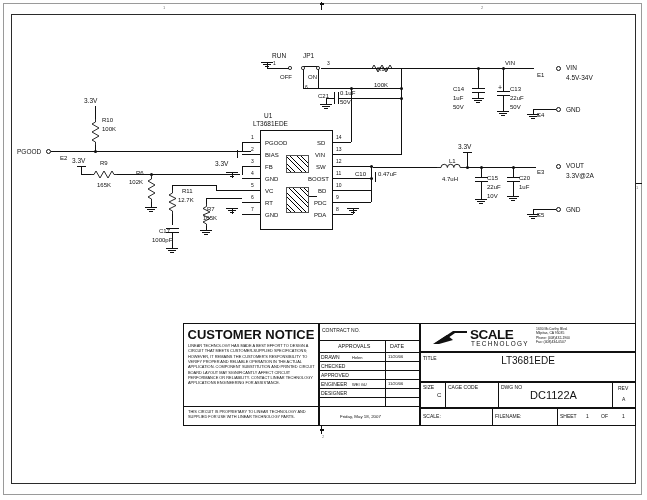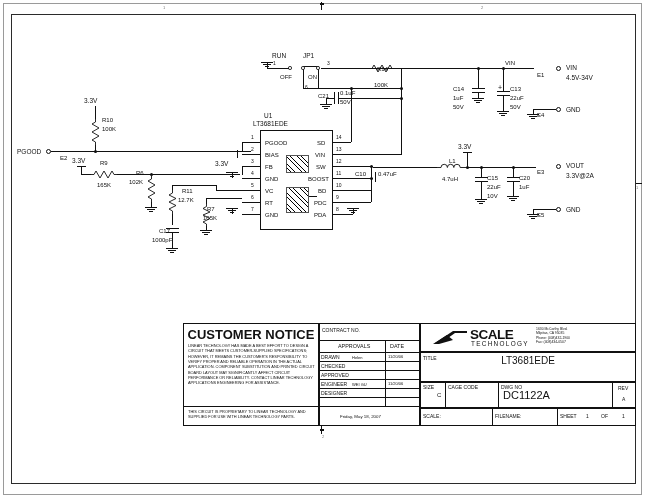--- a/index.html
+++ b/index.html
@@ -448,21 +448,21 @@
   <div class="title-main" style="left:420px;top:355px;width:216px;">LT3681EDE</div>
 
   <div class="tb" style="left:420px;top:382px;width:216px;height:26px;"></div>
   <div class="w wv" style="left:445px;top:382px;height:26px;background:#111;"></div>
   <div class="w wv" style="left:498px;top:382px;height:26px;background:#111;"></div>
   <div class="w wv" style="left:612px;top:382px;height:26px;background:#111;"></div>
   <div class="tb-t" style="left:423px;top:384px;">SIZE</div>
   <div class="tb-t" style="left:437px;top:392px;font-size:6px;">C</div>
   <div class="tb-t" style="left:448px;top:384px;">CAGE CODE</div>
   <div class="tb-t" style="left:501px;top:384px;">DWG NO</div>
-  <div class="dwg-no" style="left:503px;top:389px;">DC1122A</div>
+  <div class="dwg-no" style="left:530px;top:389px;">DC1122A</div>
   <div class="tb-t" style="left:618px;top:385px;">REV</div>
   <div class="tb-t" style="left:622px;top:396px;">A</div>
 
   <div class="tb" style="left:420px;top:408px;width:216px;height:18px;"></div>
   <div class="w wv" style="left:492px;top:408px;height:18px;background:#111;"></div>
   <div class="w wv" style="left:557px;top:408px;height:18px;background:#111;"></div>
   <div class="tb-t" style="left:423px;top:413px;">SCALE:</div>
   <div class="tb-t" style="left:440px;top:413px;"></div>
   <div class="tb-t" style="left:495px;top:413px;">FILENAME:</div>
   <div class="tb-t" style="left:530px;top:413px;"></div>

